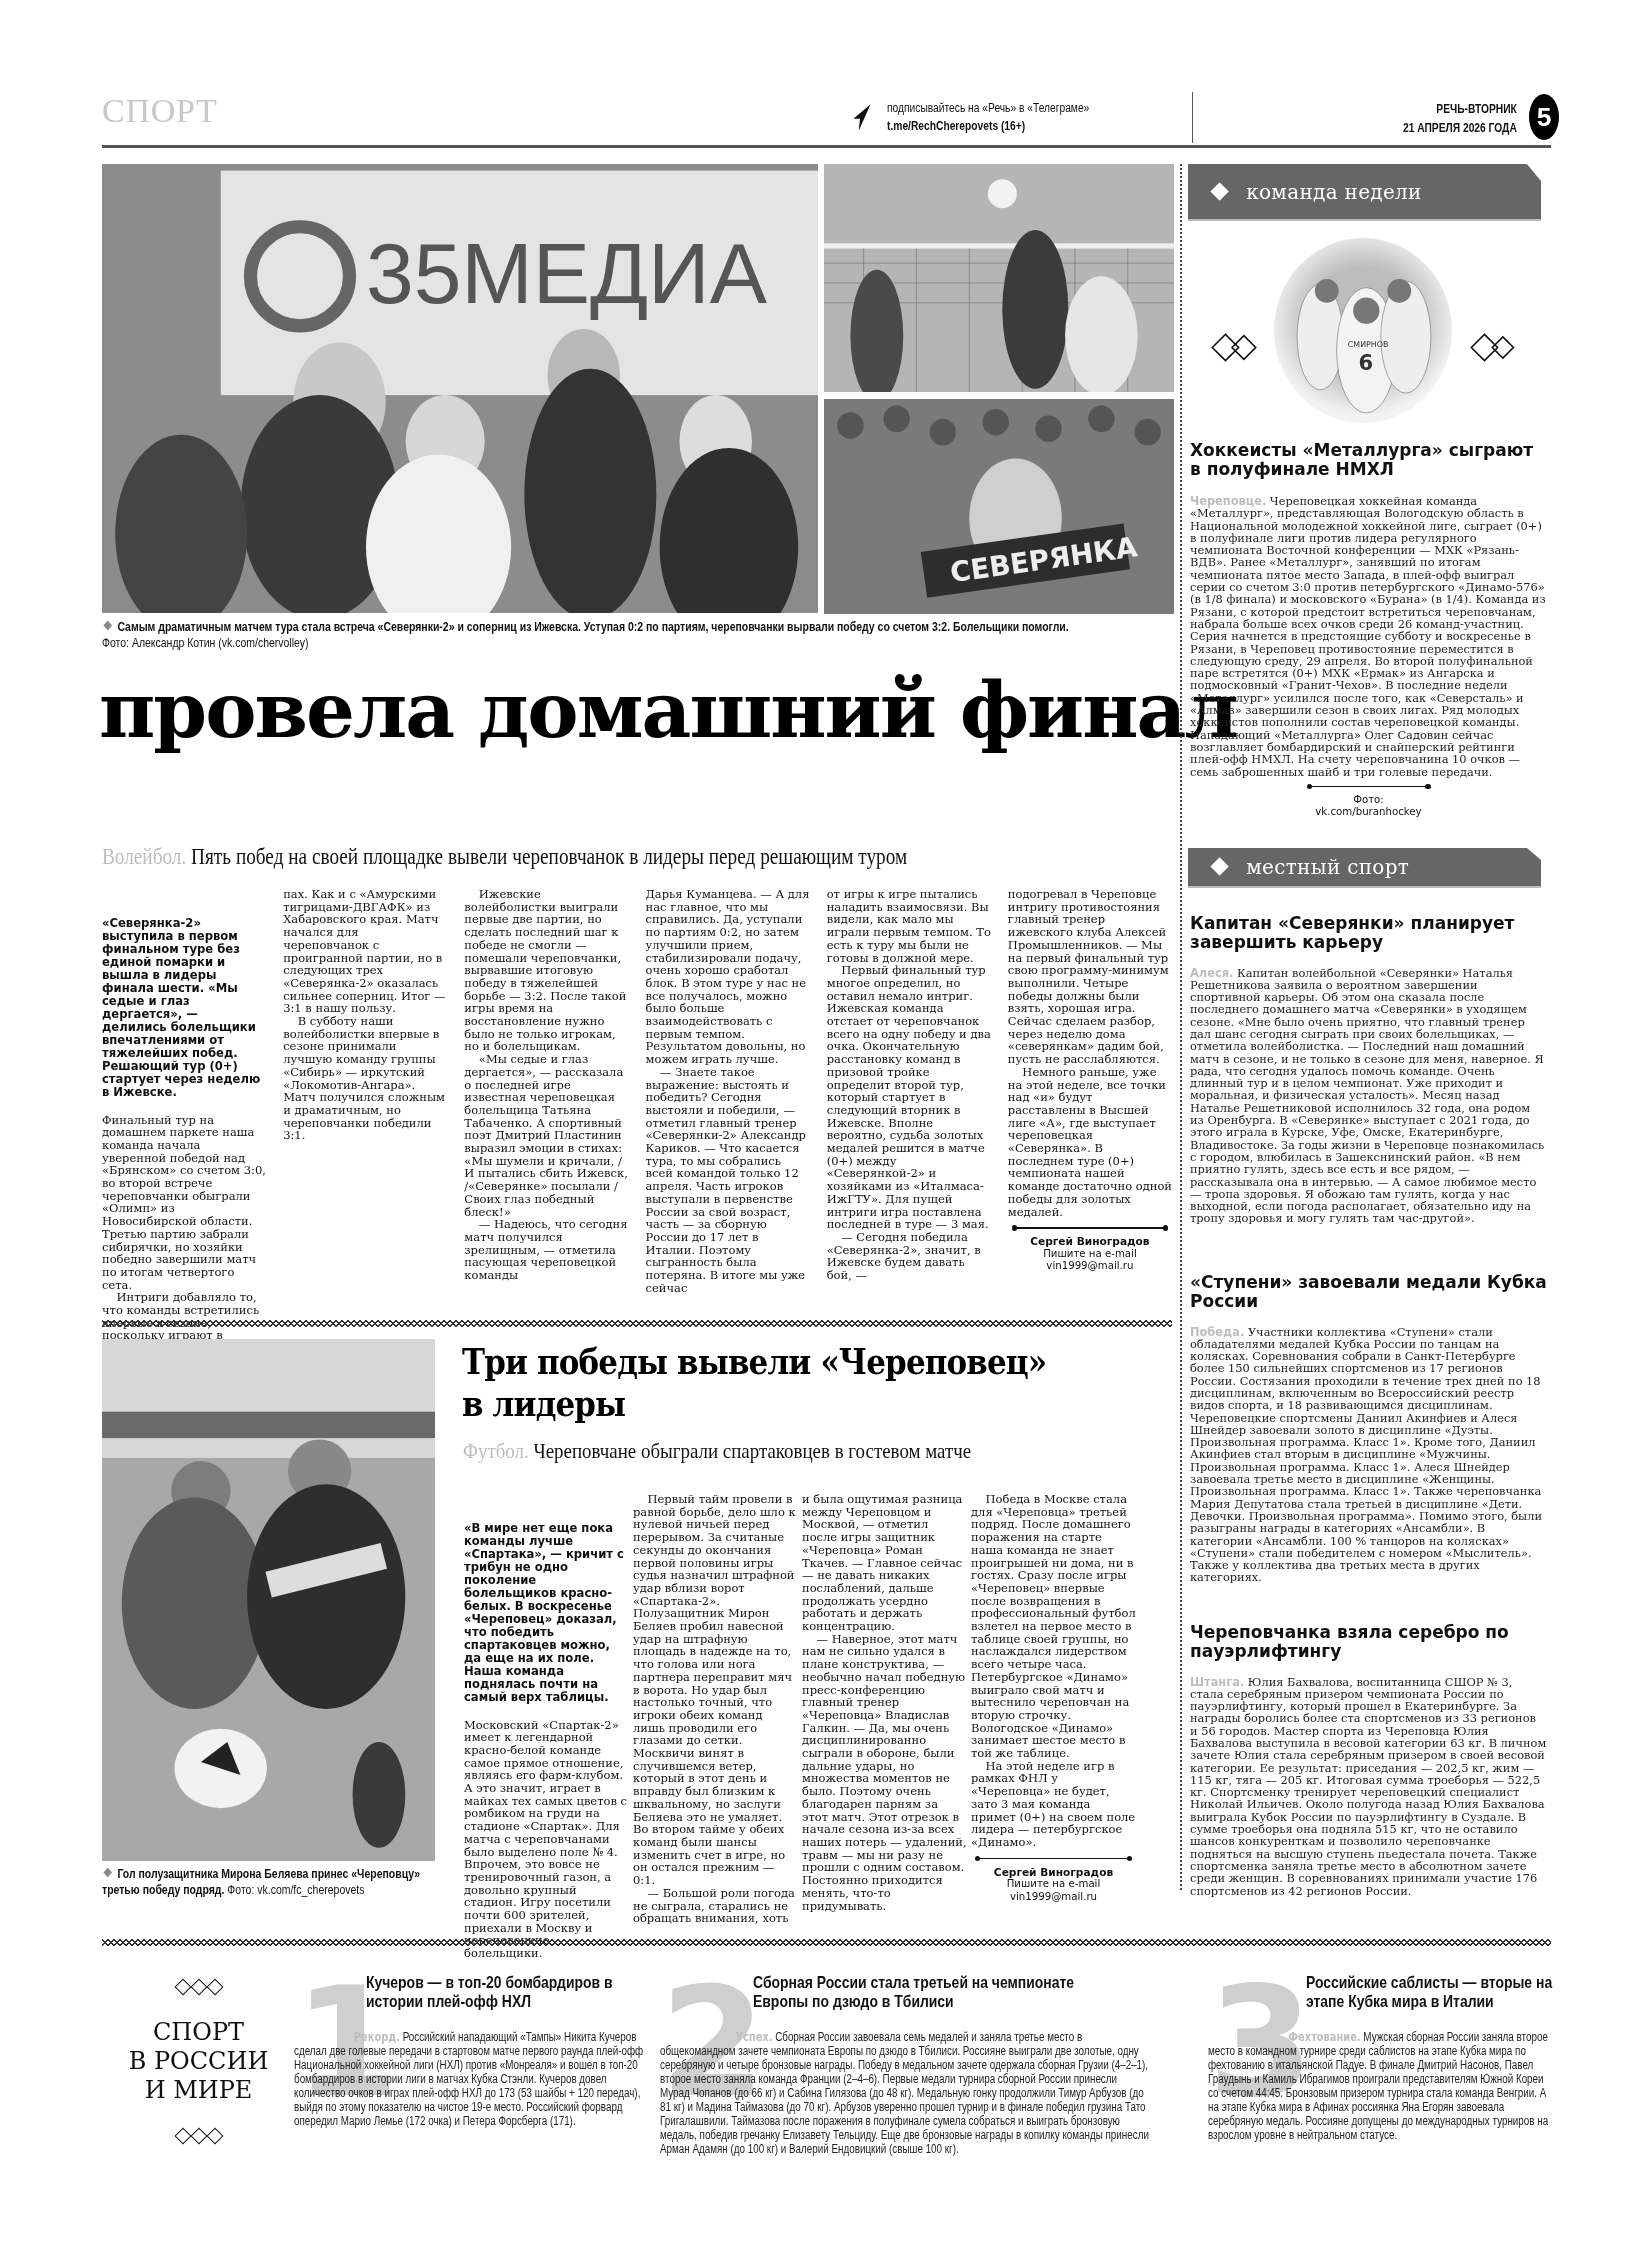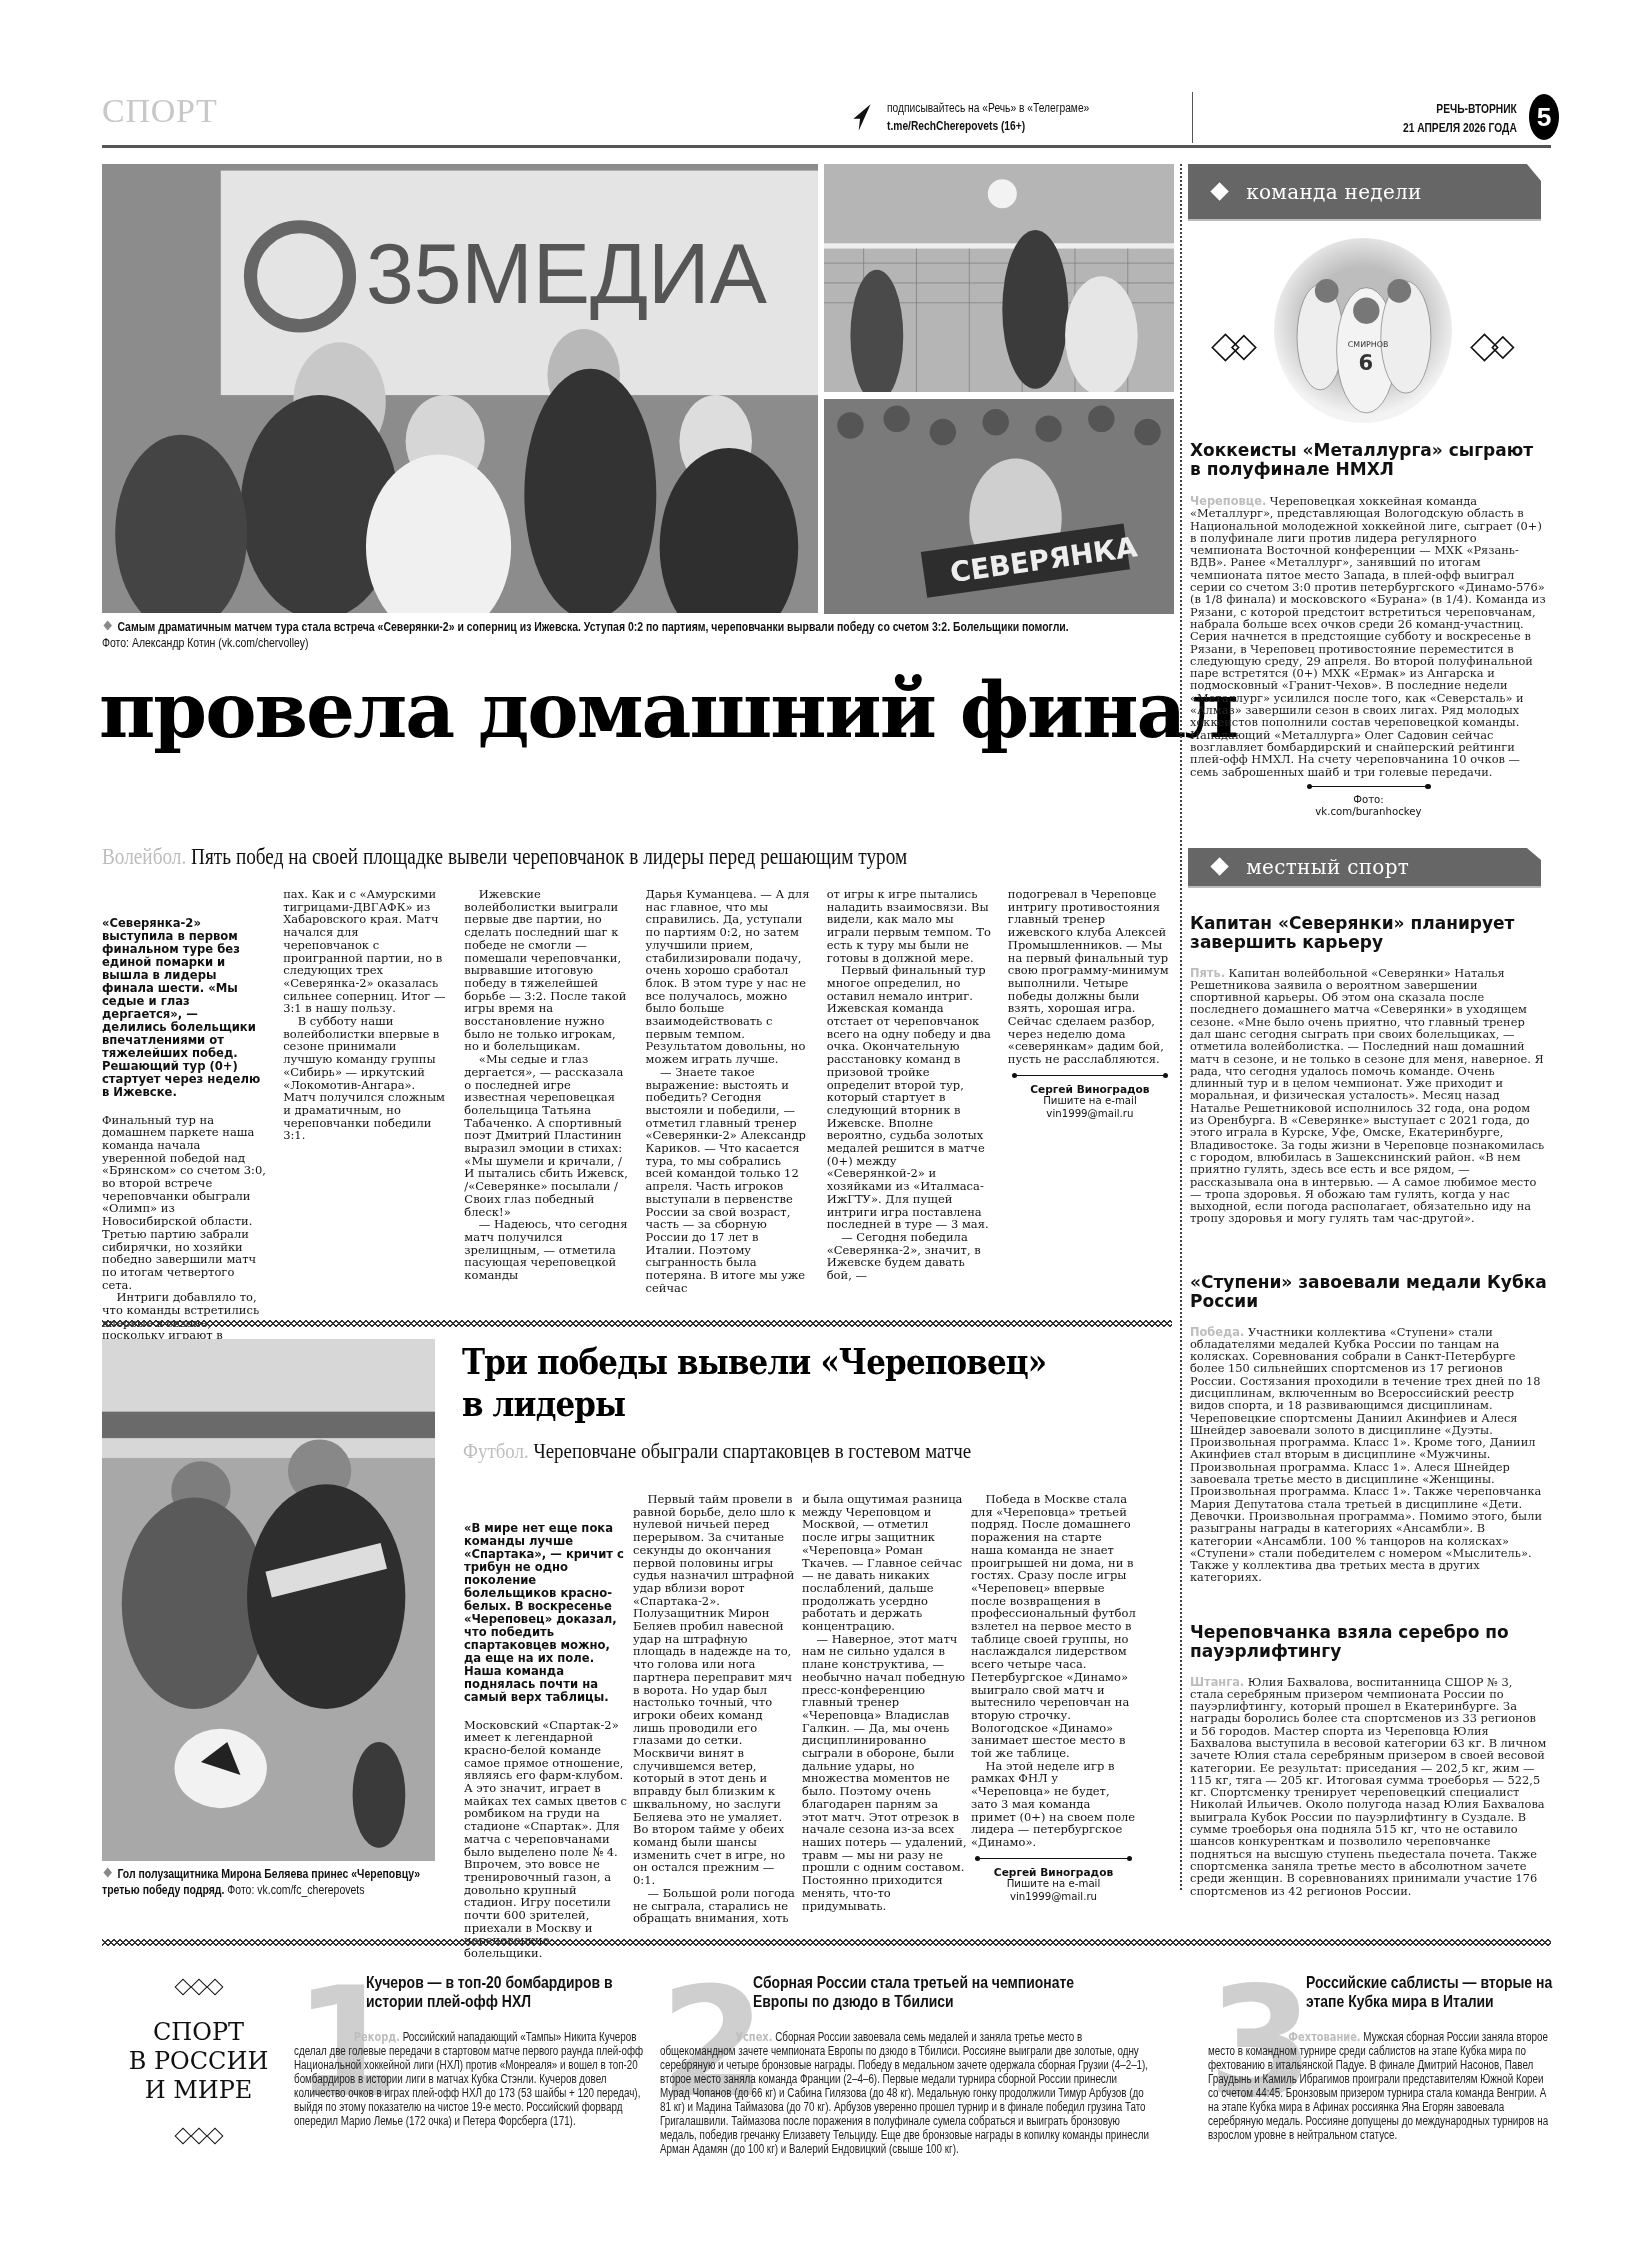--- a/index.html
+++ b/index.html
@@ -181,20 +181,21 @@
     <p class="noind">Дарья Куманцева. — А для нас главное, что мы справились. Да, уступали по партиям 0:2, но затем улучшили прием, стабилизировали подачу, очень хорошо сработал блок. В этом туре у нас не все получалось, можно было больше взаимодействовать с первым темпом. Результатом довольны, но можем играть лучше.</p>
     <p>— Знаете такое выражение: выстоять и победить? Сегодня выстояли и победили, — отметил главный тренер «Северянки-2» Александр Кариков. — Что касается тура, то мы собрались всей командой только 12 апреля. Часть игроков выступали в первенстве России за свой возраст, часть — за сборную России до 17 лет в Италии. Поэтому сыгранность была потеряна. В итоге мы уже сейчас</p>
   </div>
   <div class="col" style="width:165px;">
     <p class="noind">от игры к игре пытались наладить взаимосвязи. Вы видели, как мало мы играли первым темпом. То есть к туру мы были не готовы в должной мере.</p>
     <p>Первый финальный тур многое определил, но оставил немало интриг. Ижевская команда отстает от череповчанок всего на одну победу и два очка. Окончательную расстановку команд в призовой тройке определит второй тур, который стартует в следующий вторник в Ижевске. Вполне вероятно, судьба золотых медалей решится в матче (0+) между «Северянкой-2» и хозяйками из «Италмаса-ИжГТУ». Для пущей интриги игра поставлена последней в туре — 3 мая.</p>
     <p>— Сегодня победила «Северянка-2», значит, в Ижевске будем давать бой, —</p>
   </div>
   <div class="col" style="width:165px;">
     <p class="noind">подогревал в Череповце интригу противостояния главный тренер ижевского клуба Алексей Промышленников. — Мы на первый финальный тур свою программу-минимум выполнили. Четыре победы должны были взять, хорошая игра. Сейчас сделаем разбор, через неделю дома «северянкам» дадим бой, пусть не расслабляются.</p>
+    <p>Немного раньше, уже на этой неделе, все точки над «и» будут расставлены в Высшей лиге «А», где выступает череповецкая «Северянка». В последнем туре (0+) чемпионата нашей команде достаточно одной победы для золотых медалей.</p>
     <div class="signature">
       <div class="line"></div>
       <div class="name">Сергей Виноградов</div>
       <div>Пишите на e-mail</div>
       <div>vin1999@mail.ru</div>
     </div>
   </div>
 </div>
 
 <div class="abs zigzag" style="left:102px;top:1319px;width:1070px;"></div>
@@ -242,21 +243,21 @@
 </div>
 
 <div class="abs rubric" style="left:1188px;top:848px;width:353px;height:40px;">
   <span class="dia"></span>
   <span class="txt">местный спорт</span>
 </div>
 
 <div class="abs" style="left:1190px;top:914px;width:357px;">
   <div class="side-title">Капитан «Северянки» планирует завершить карьеру</div>
   <div class="side-body" style="margin-top:14.5px;">
-    <span class="lead-tag">Пять.</span>
+    <span class="lead-tag">Алеся.</span>
     <span>Капитан волейбольной «Северянки» Наталья Решетникова заявила о вероятном завершении спортивной карьеры. Об этом она сказала после последнего домашнего матча «Северянки» в уходящем сезоне. «Мне было очень приятно, что главный тренер дал шанс сегодня сыграть при своих болельщиках, — отметила волейболистка. — Последний наш домашний матч в сезоне, и не только в сезоне для меня, наверное. Я рада, что сегодня удалось помочь команде. Очень длинный тур и в целом чемпионат. Уже приходит и моральная, и физическая усталость». Месяц назад Наталье Решетниковой исполнилось 32 года, она родом из Оренбурга. В «Северянке» выступает с 2021 года, до этого играла в Курске, Уфе, Омске, Екатеринбурге, Владивостоке. За годы жизни в Череповце познакомилась с городом, влюбилась в Зашекснинский район. «В нем приятно гулять, здесь все есть и все рядом, — рассказывала она в интервью. — А самое любимое место — тропа здоровья. Я обожаю там гулять, когда у нас выходной, если погода располагает, обязательно иду на тропу здоровья и могу гулять там час-другой».</span>
   </div>
 </div>
 
 <div class="abs" style="left:1190px;top:1273px;width:357px;">
   <div class="side-title">«Ступени» завоевали медали Кубка России</div>
   <div class="side-body" style="margin-top:14.5px;">
     <span class="lead-tag">Победа.</span>
     <span>Участники коллектива «Ступени» стали обладателями медалей Кубка России по танцам на колясках. Соревнования собрали в Санкт-Петербурге более 150 сильнейших спортсменов из 17 регионов России. Состязания проходили в течение трех дней по 18 дисциплинам, включенным во Всероссийский реестр видов спорта, и 18 развивающимся дисциплинам. Череповецкие спортсмены Даниил Акинфиев и Алеся Шнейдер завоевали золото в дисциплине «Дуэты. Произвольная программа. Класс 1». Кроме того, Даниил Акинфиев стал вторым в дисциплине «Мужчины. Произвольная программа. Класс 1». Алеся Шнейдер завоевала третье место в дисциплине «Женщины. Произвольная программа. Класс 1». Также череповчанка Мария Депутатова стала третьей в дисциплине «Дети. Девочки. Произвольная программа». Помимо этого, были разыграны награды в категориях «Ансамбли». В категории «Ансамбли. 100 % танцоров на колясках» «Ступени» стали победителем с номером «Мыслитель». Также у коллектива два третьих места в других категориях.</span>
   </div>

